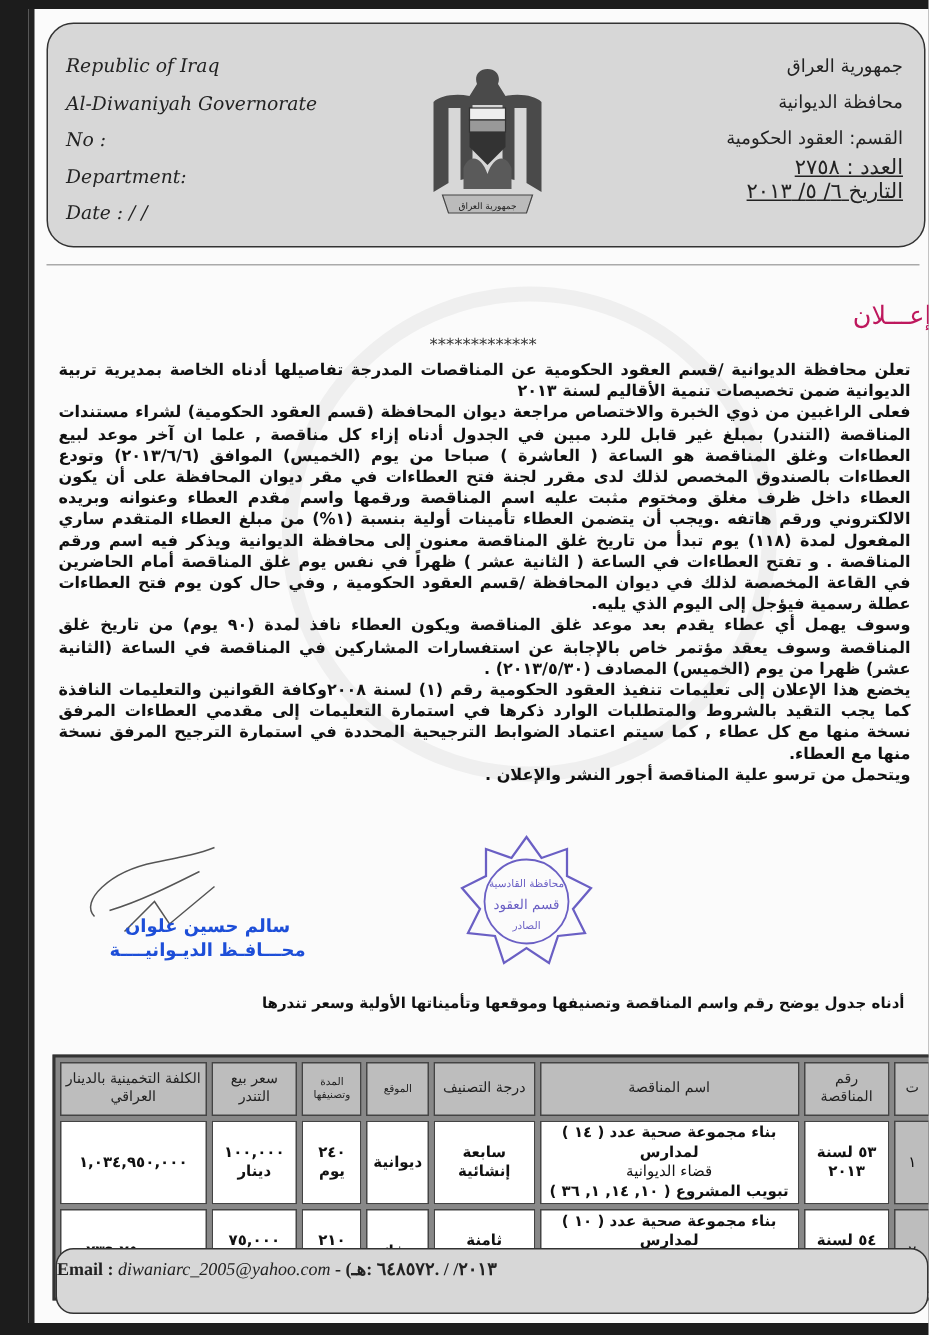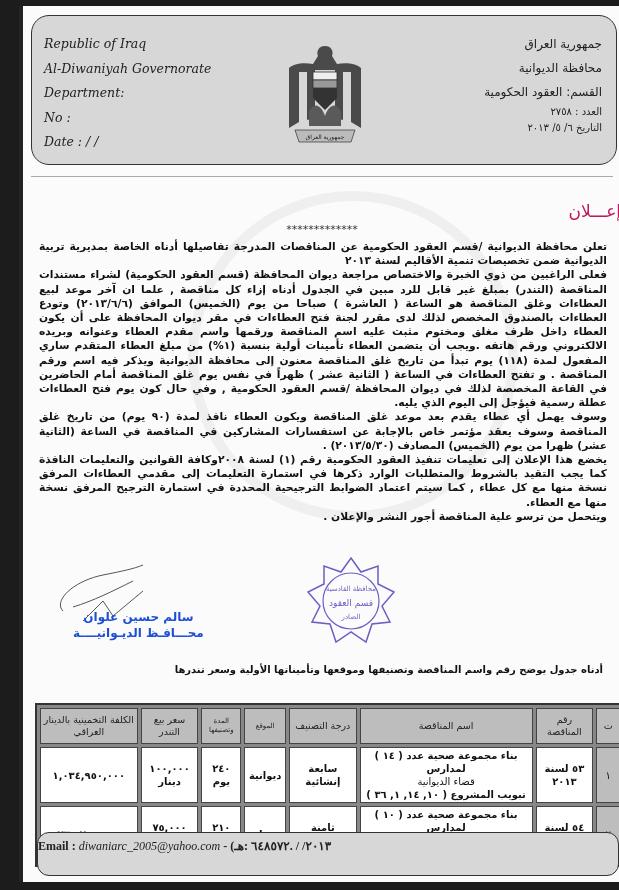--- a/index.html
+++ b/index.html
@@ -1,21 +1,21 @@
 <!DOCTYPE html>
 <html><head>
 <meta charset="utf-8">
 <style>
   html, body { margin:0; padding:0; }
   body { width:619px; height:890px; background:#1c1c1c; position:relative; overflow:hidden; font-family:"DejaVu Sans", sans-serif; }
   .page { position:absolute; left:19px; top:6px; width:606px; height:876px; background:#fbfbfb; border-left:4px solid #222; border-right:4px solid #222; box-sizing:border-box; }
   .header-box { position:absolute; left:8px; top:9px; width:586px; height:150px; background:#d7d7d7; border:1.5px solid #333; border-radius:18px; box-sizing:border-box; }
   .hdr-left { position:absolute; left:12px; top:16px; font-family:"DejaVu Serif", serif; font-style:italic; font-size:12.5px; color:#222; line-height:24.5px; }
   .hdr-right { position:absolute; right:14px; top:16px; direction:rtl; text-align:right; font-family:"DejaVu Sans", sans-serif; font-size:12px; color:#222; line-height:24px; }
-  .hdr-right .small { font-size:10px; line-height:16px; }
+  .hdr-right .small { font-size:14px; line-height:16px;text-decoration:underline; }
   .emblem { position:absolute; left:253px; top:26px; width:80px; height:110px; }
   .divider { position:absolute; left:8px; right:8px; top:170px; height:1px; background:#aaa; }
   .watermark { position:absolute; left:165px; top:185px; width:330px; height:330px; border-radius:50%; border:10px solid rgba(160,160,160,0.12); box-sizing:border-box; }
   .title { position:absolute; left:0; right:0; top:195px; text-align:right; font-size:17px; color:#be185d; direction:rtl; }
   .stars { position:absolute; left:0; right:0; top:217px; text-align:center; font-size:11px; color:#333; letter-spacing:0; }
   .body-text { position:absolute; left:16px; right:14px; top:234px; direction:rtl; text-align:justify; font-size:10.7px; line-height:14.2px; color:#111; font-weight:bold; }
   .body-text p { margin:0; }
   .signature { position:absolute; left:20px; top:555px; width:130px; height:70px; }
   .sig-name { position:absolute; left:50px; top:603px; direction:rtl; font-size:12px; font-weight:bold; color:#1d4ed8; text-align:center; line-height:16px; }
   .stamp { position:absolute; left:283px; top:550px; width:90px; height:90px; }
@@ -32,22 +32,22 @@
 </style>
 </head>
 <body>
 
 <div class="page">
 
   <div class="header-box">
     <div class="hdr-left">
       <div>Republic of Iraq</div>
       <div>Al-Diwaniyah Governorate</div>
+      <div>No :</div>
       <div>Department:</div>
-      <div>No :</div>
       <div>Date :    /    /</div>
     </div>
 
     <svg class="emblem" viewBox="0 0 80 110">
       <path d="M40 4 C34 4 31 9 33 14 L28 22 C18 20 8 22 4 26 L4 86 L14 80 L14 30 L22 30 L22 78 L30 76 L30 28 L50 28 L50 76 L58 78 L58 30 L66 30 L66 80 L76 86 L76 26 C72 22 62 20 52 22 L47 14 C49 9 46 4 40 4 Z" fill="#4a4a4a"></path>
       <rect x="28" y="30" width="24" height="8" fill="#eee" stroke="#333" stroke-width="0.8"></rect>
       <rect x="28" y="38" width="24" height="8" fill="#999" stroke="#333" stroke-width="0.8"></rect>
       <path d="M28 46 L52 46 L52 56 L40 68 L28 56 Z" fill="#333"></path>
       <path d="M24 70 C28 60 36 62 40 74 C44 62 52 60 56 70 L56 84 L24 84 Z" fill="#5a5a5a"></path>
       <path d="M10 88 L70 88 L66 100 L14 100 Z" fill="#bbb" stroke="#444" stroke-width="0.8"></path>

